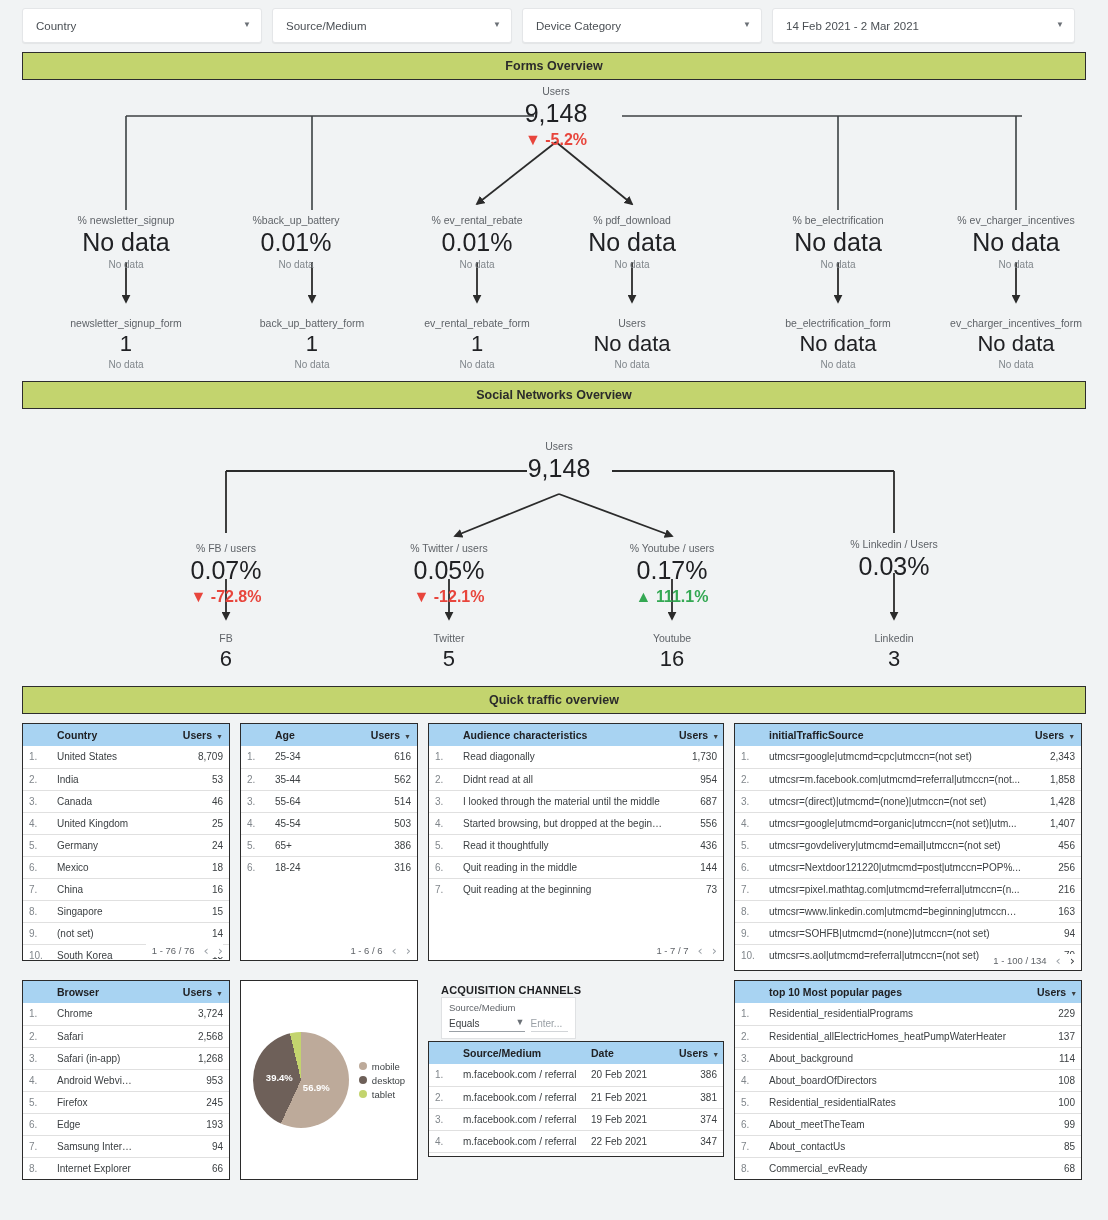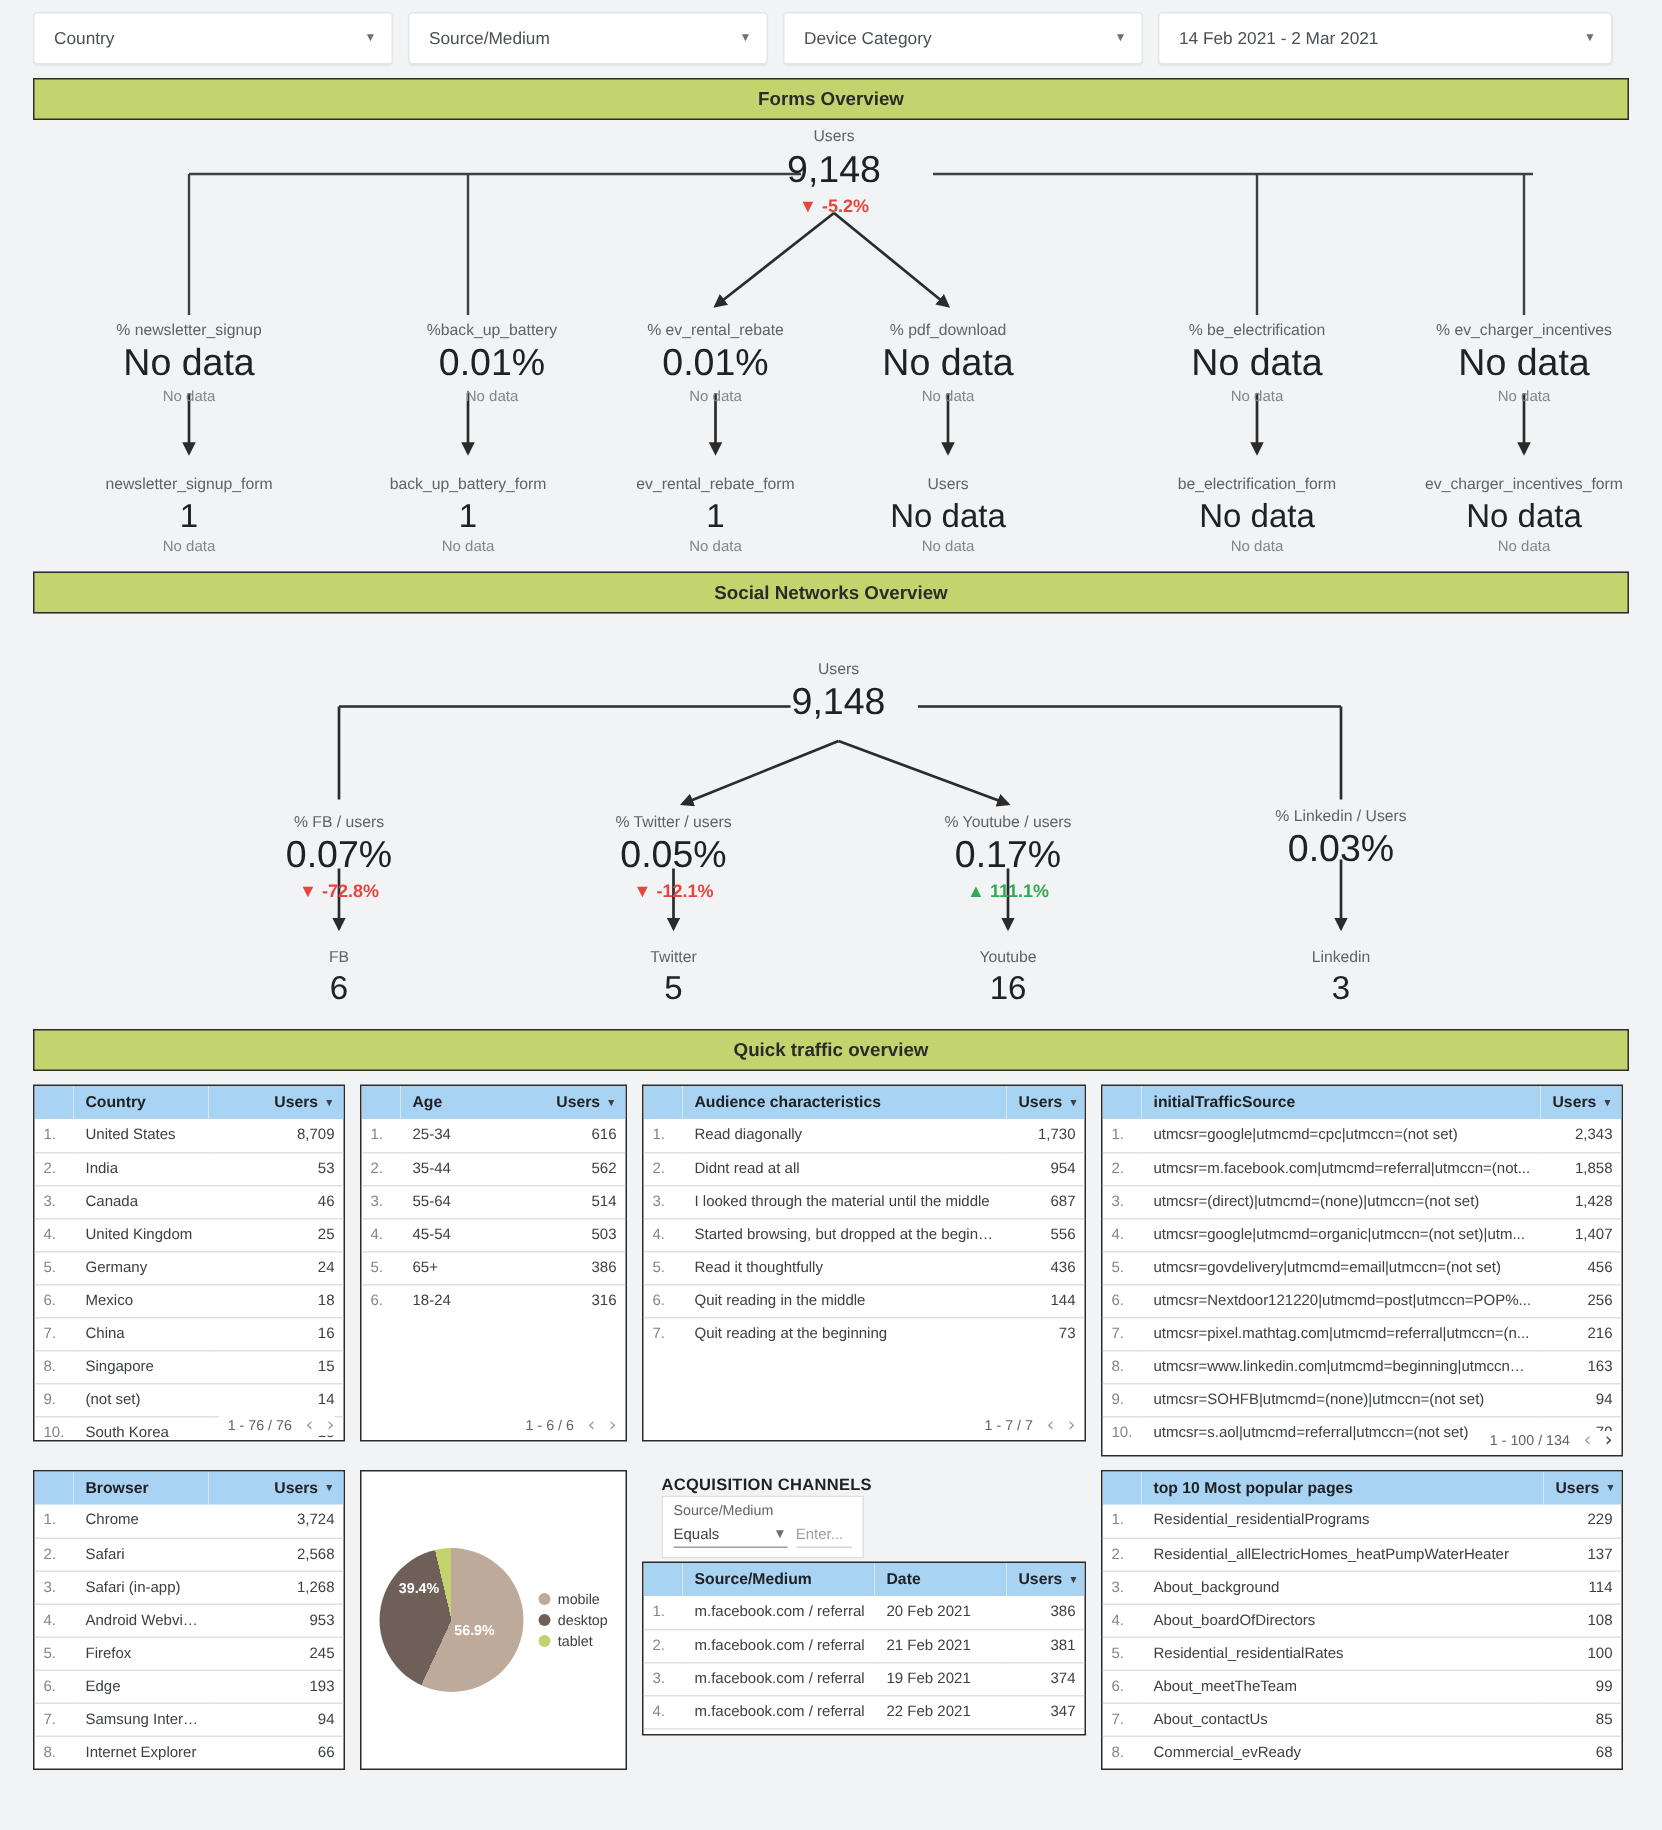--- a/index.html
+++ b/index.html
@@ -88,21 +88,21 @@
     line-height: 1.25;
     font-weight: 400;
   }
   .node .n-value.small { font-size: 22px; }
   .node .n-sub {
     font-size: 10px;
     color: #80868b;
     line-height: 1.4;
   }
   .node .n-delta {
-    font-size: 12px;
+    font-size: 16px;
     line-height: 1.4;
     font-weight: bold;
   }
   .n-delta.down { color: #e8453c; }
   .n-delta.up   { color: #34a853; }
 
   svg.connectors {
     position: absolute;
     left: 0;
     top: 0;
@@ -336,21 +336,21 @@
         <span>▼</span>
         <span>-5.2%</span>
       </div>
     </div>
 
     <div class="node" style="left:104px; top:133px;">
       <div class="n-label">% newsletter_signup</div>
       <div class="n-value">No data</div>
       <div class="n-sub">No data</div>
     </div>
-    <div class="node" style="left:306px; top:133px;">
+    <div class="node" style="left:274px; top:133px;">
       <div class="n-label">%back_up_battery</div>
       <div class="n-value">0.01%</div>
       <div class="n-sub">No data</div>
     </div>
     <div class="node" style="left:455px; top:133px;">
       <div class="n-label">% ev_rental_rebate</div>
       <div class="n-value">0.01%</div>
       <div class="n-sub">No data</div>
     </div>
     <div class="node" style="left:610px; top:133px;">
@@ -787,21 +787,21 @@
               <td class="num">66</td>
             </tr>
           </tbody>
       </table>
     </div>
 
     <div class="card" style="width:178px; height:200px;">
       <div class="pie-wrap">
         <div class="pie" id="pie-el" style="background: conic-gradient(rgb(189, 170, 154) 0deg, rgb(189, 170, 154) 204.84deg, rgb(110, 96, 89) 204.84deg, rgb(110, 96, 89) 346.68deg, rgb(195, 212, 110) 346.68deg, rgb(195, 212, 110) 360deg);">
           <span class="pie-lab" style="left:50px; top:50px;">56.9%</span>
-          <span class="pie-lab" style="left:13px; top:22px;">39.4%</span>
+          <span class="pie-lab" style="left:13px; top:40px;">39.4%</span>
         </div>
         <div class="legend">
           <div>
             <span class="dot" id="dot0" style="background: rgb(189, 170, 154);"></span>
             <span>mobile</span>
           </div>
           <div>
             <span class="dot" id="dot1" style="background: rgb(110, 96, 89);"></span>
             <span>desktop</span>
           </div>

